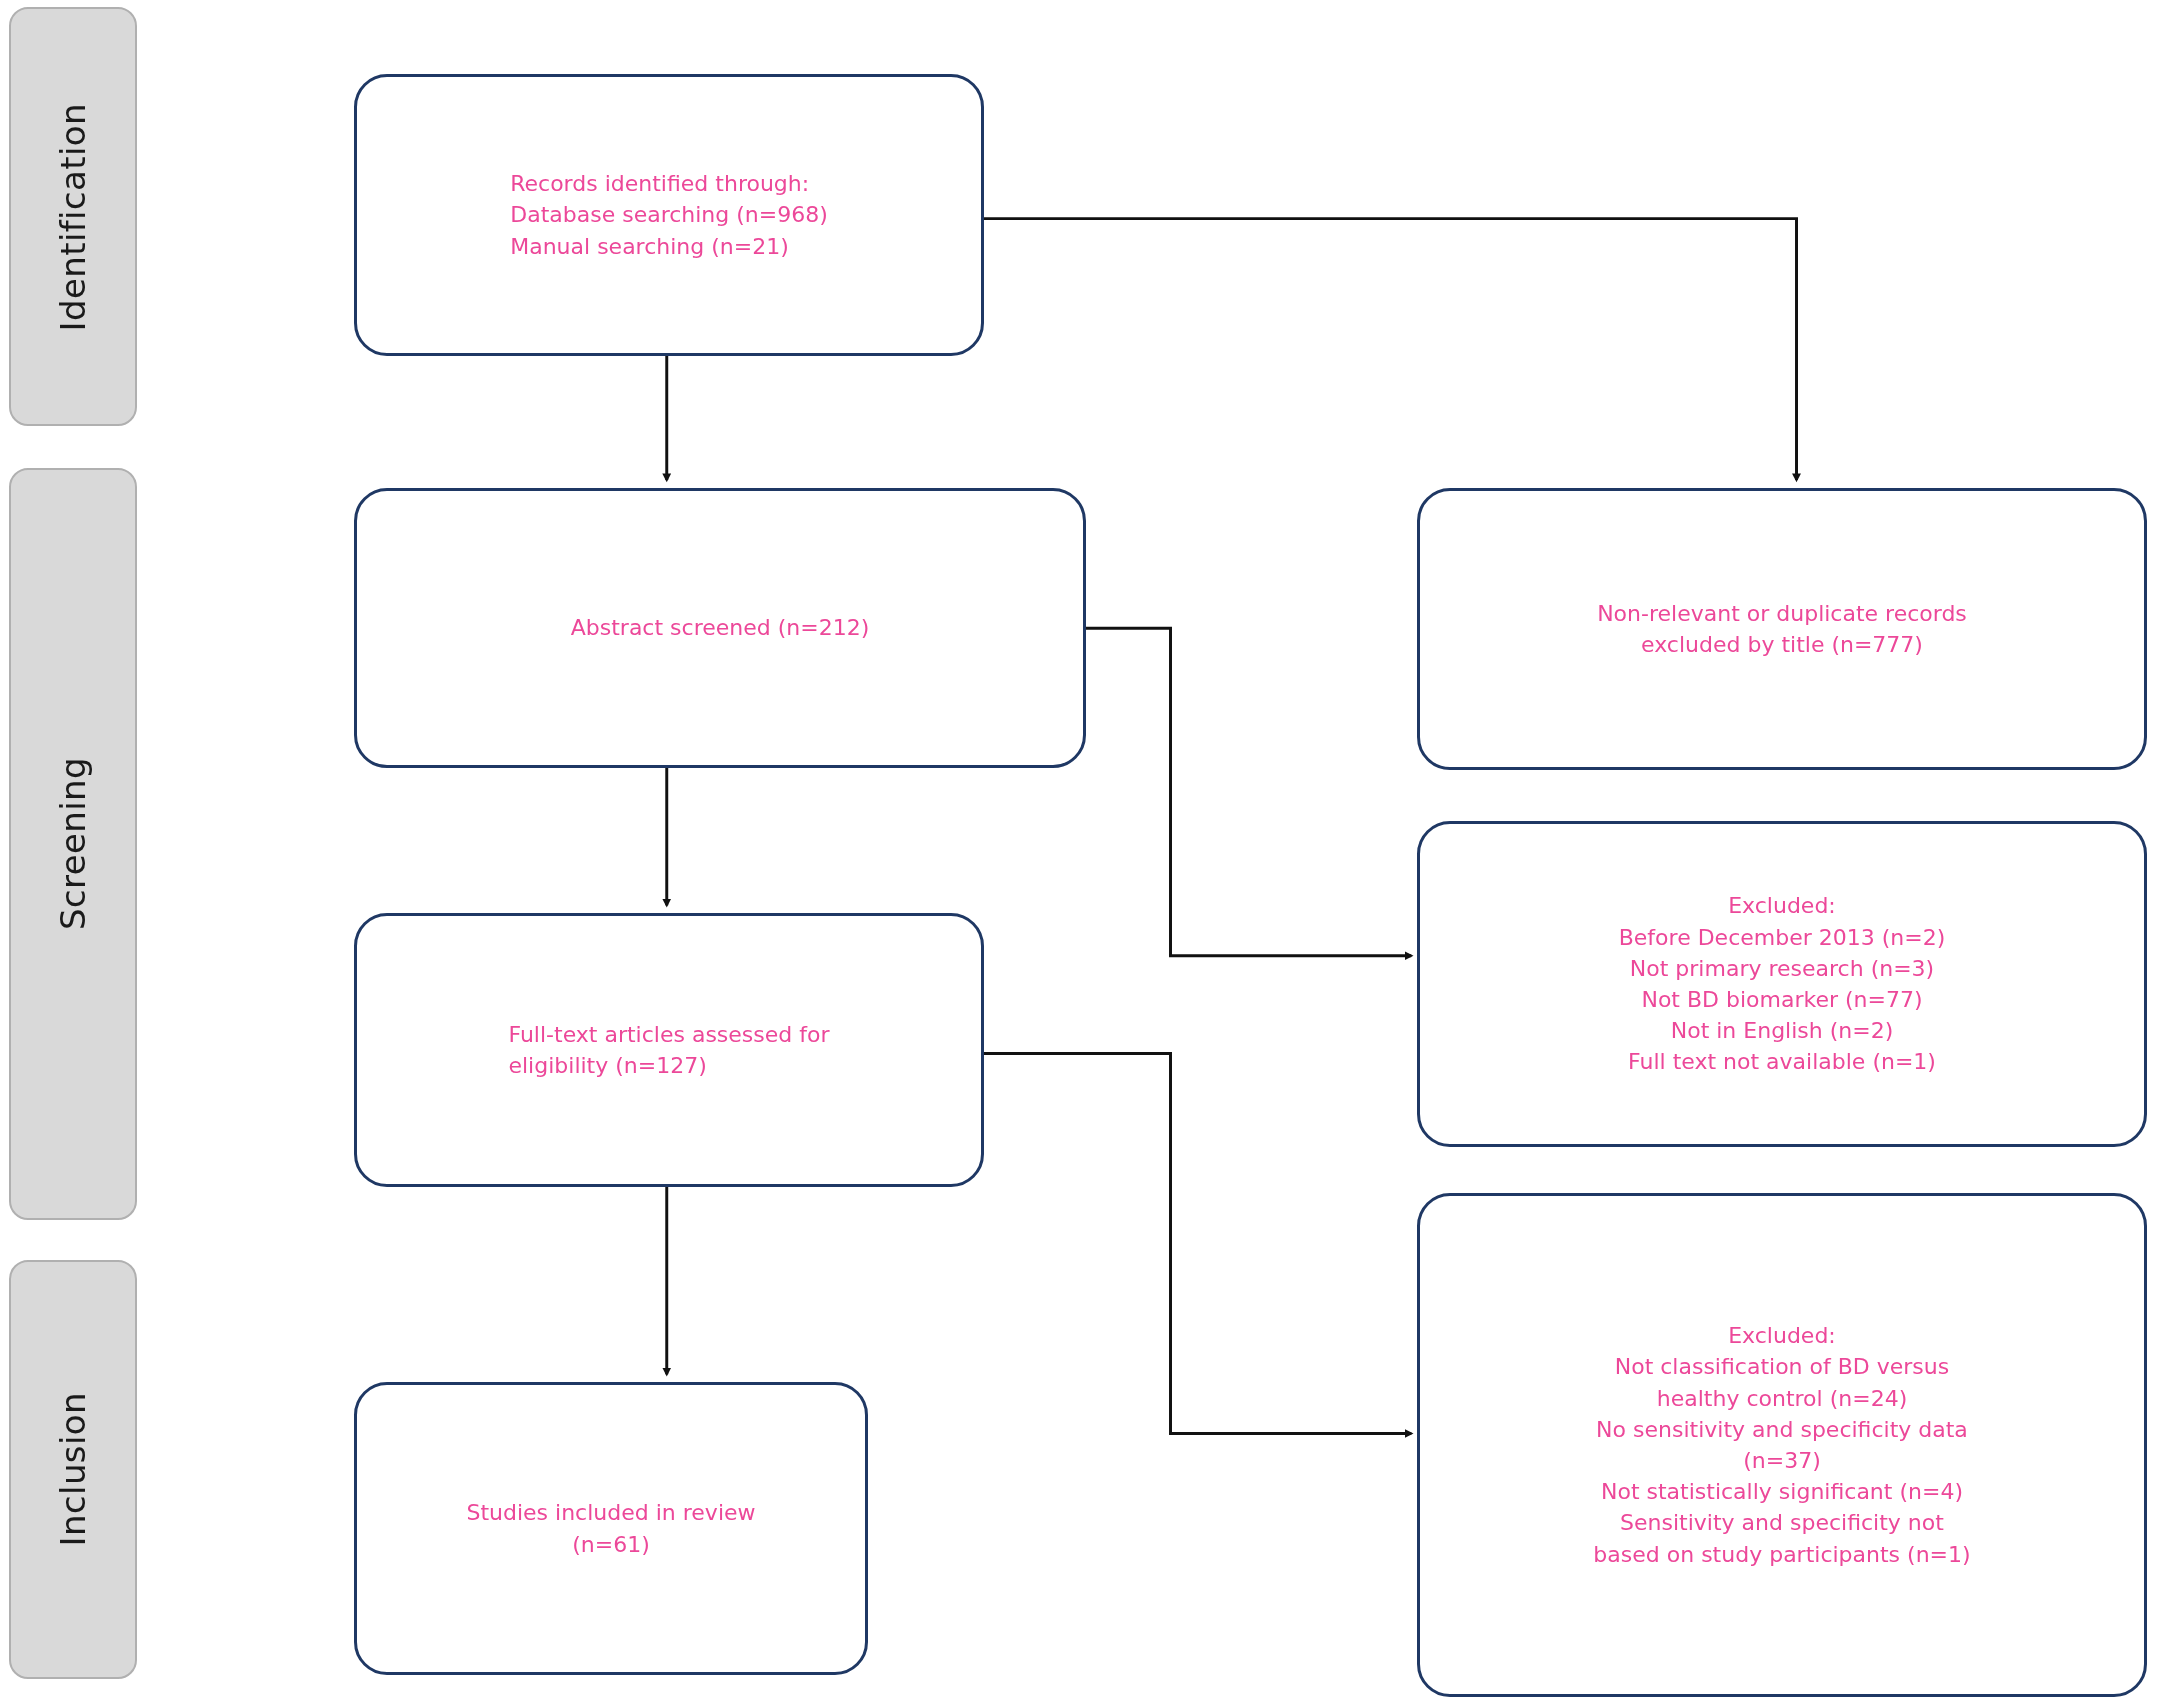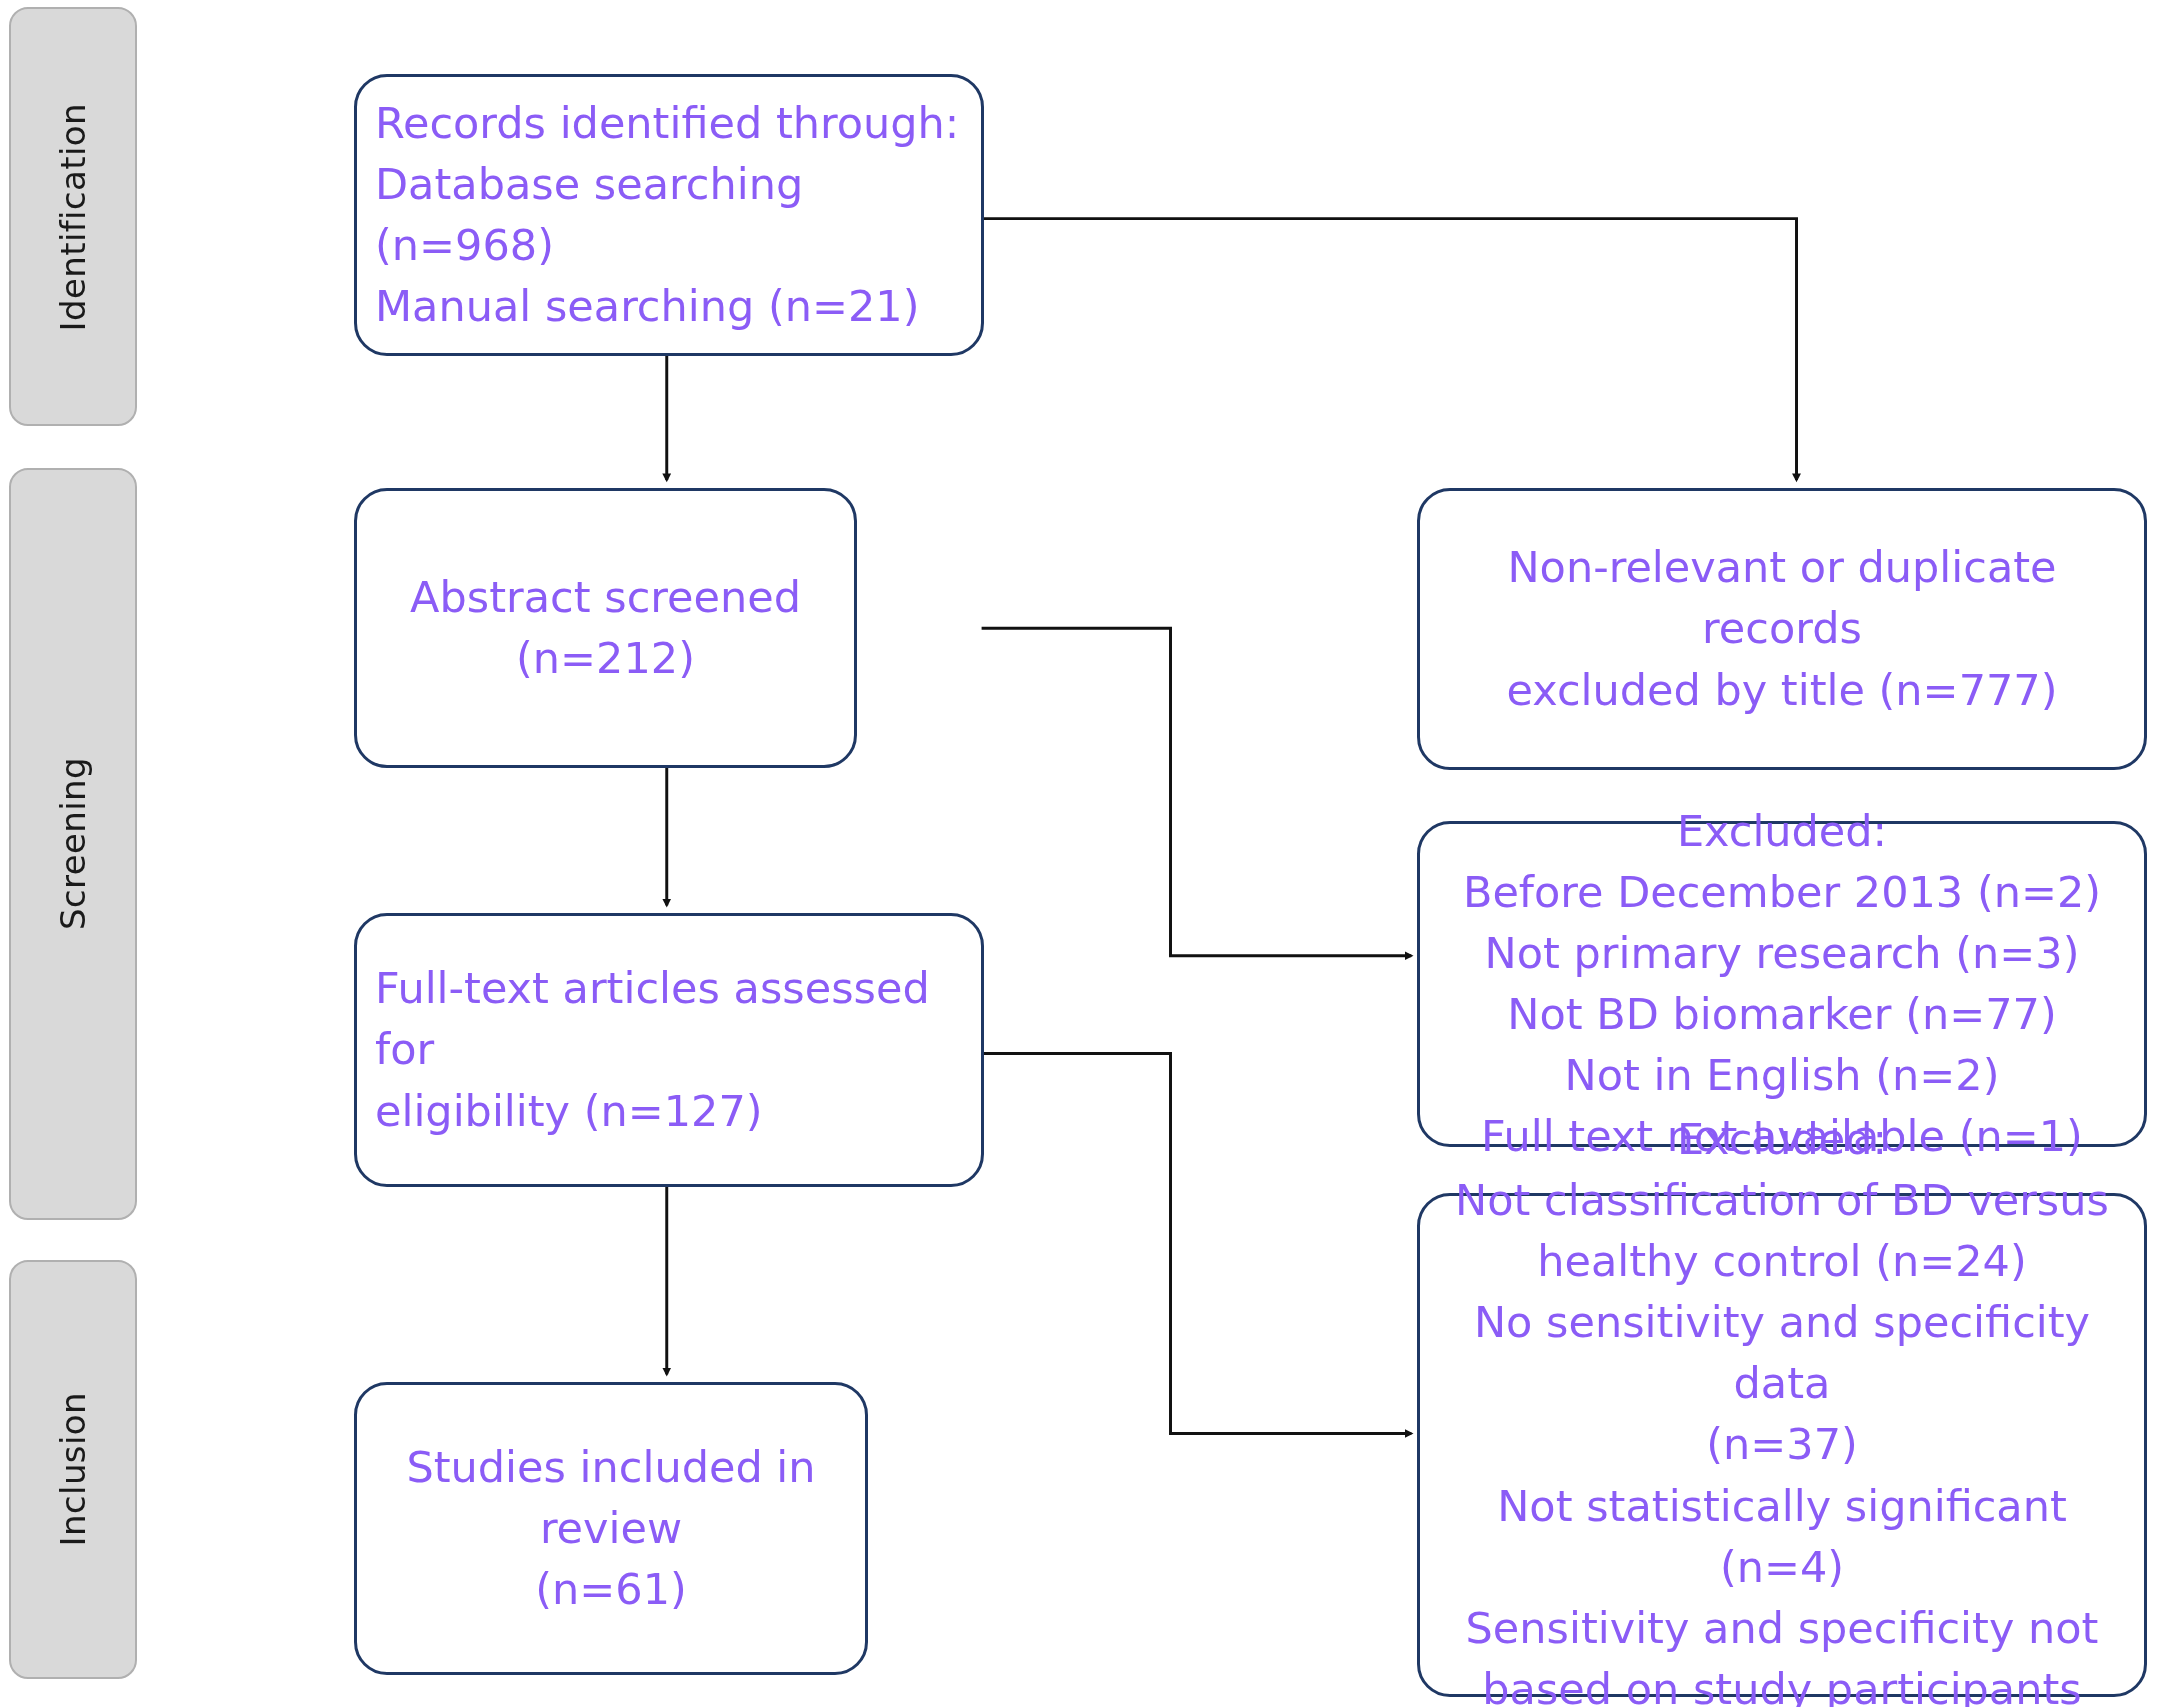--- a/index.html
+++ b/index.html
@@ -48,25 +48,25 @@
     background: #ffffff;
     border: 3px solid #1f3864;
     border-radius: 33px;
     display: flex;
     align-items: center;
     justify-content: center;
     box-sizing: border-box;
     padding: 7.4px 18px;
   }
   .node .node-text {
-    font-size: 43px;
+    font-size: 22px;
     line-height: 1.42;
     text-align: center;
     white-space: pre-line;
-    color: #8b5cf6;
+    color: #ec4899;
   }
   .node.left-align .node-text {
     text-align: left;
   }
 </style>
 </head>
 <body>
 
 <div id="stage">
 
@@ -103,21 +103,21 @@
   <div class="stage-label" style="left:9px; top:1260px; width:124px; height:415px;">
     <span>Inclusion</span>
   </div>
 
   <div class="node left-align" style="left:354px; top:74px; width:630px; height:282px;">
     <div class="node-text">Records identified through:
 Database searching (n=968)
 Manual searching (n=21)</div>
   </div>
 
-  <div class="node" style="left:354px; top:488px; width:503px; height:280px;">
+  <div class="node" style="left:354px; top:488px; width:732px; height:280px;">
     <div class="node-text">Abstract screened (n=212)</div>
   </div>
 
   <div class="node left-align" style="left:354px; top:913px; width:630px; height:274px;">
     <div class="node-text">Full-text articles assessed for
 eligibility (n=127)</div>
   </div>
 
   <div class="node" style="left:354px; top:1382px; width:514px; height:293px;">
     <div class="node-text">Studies included in review

